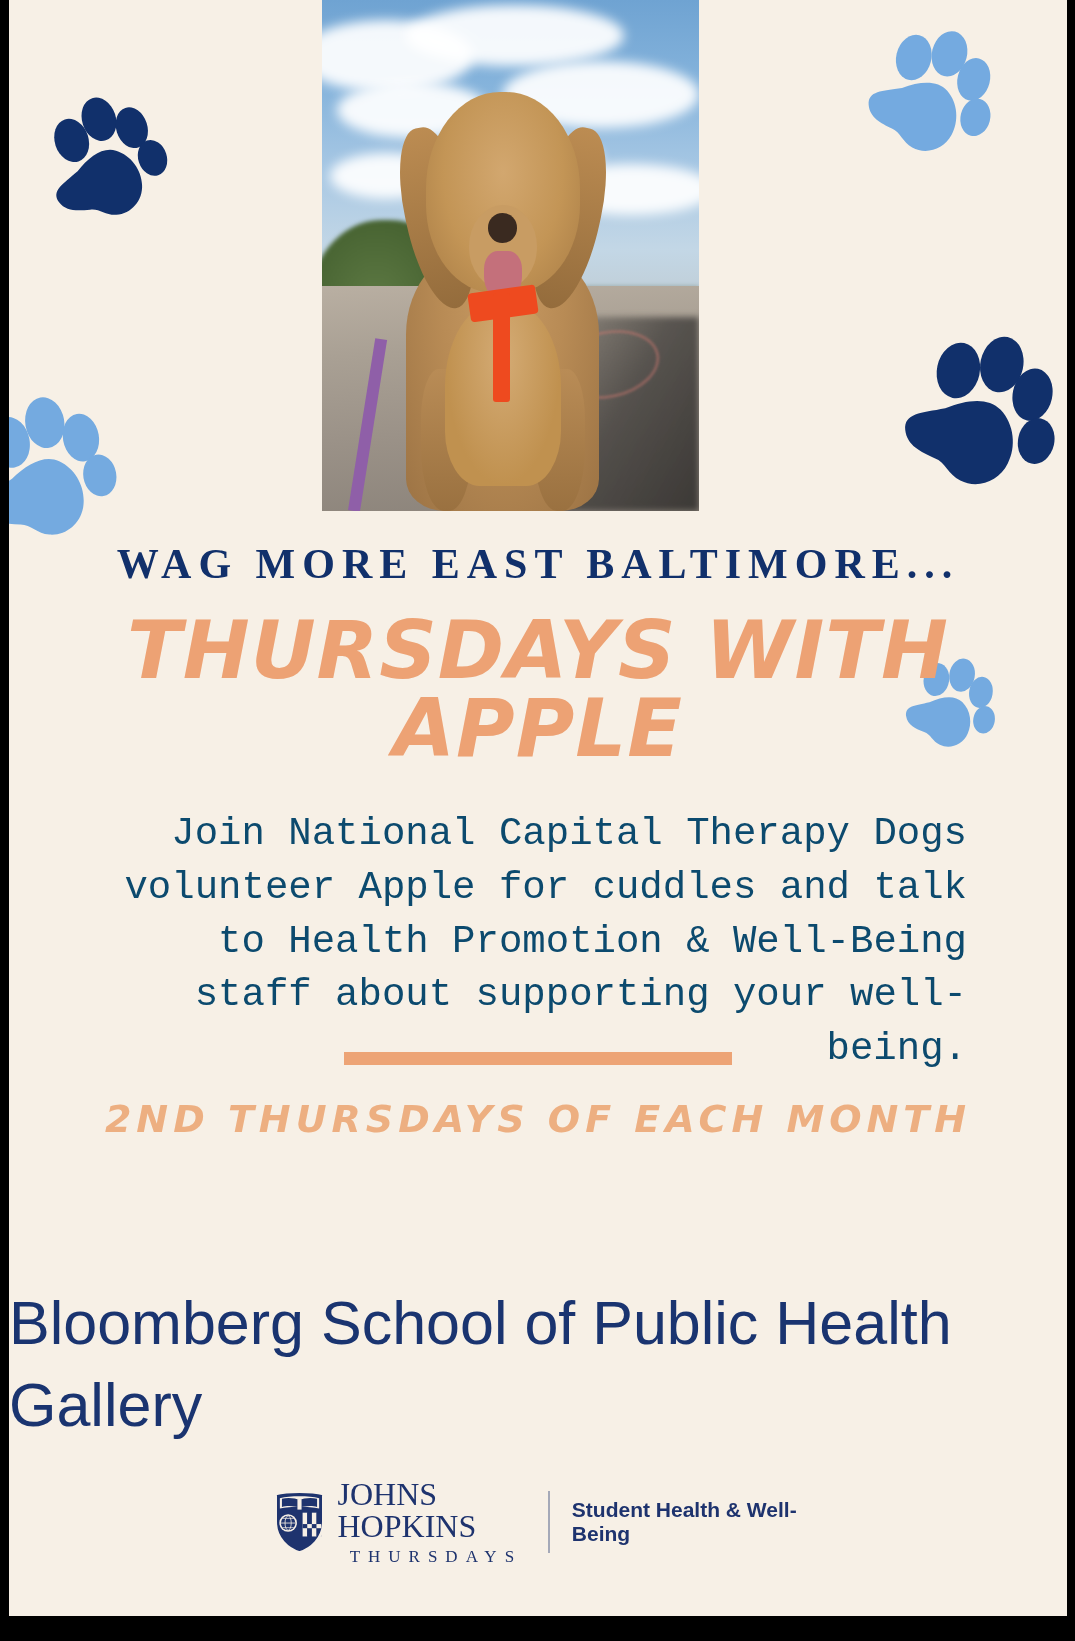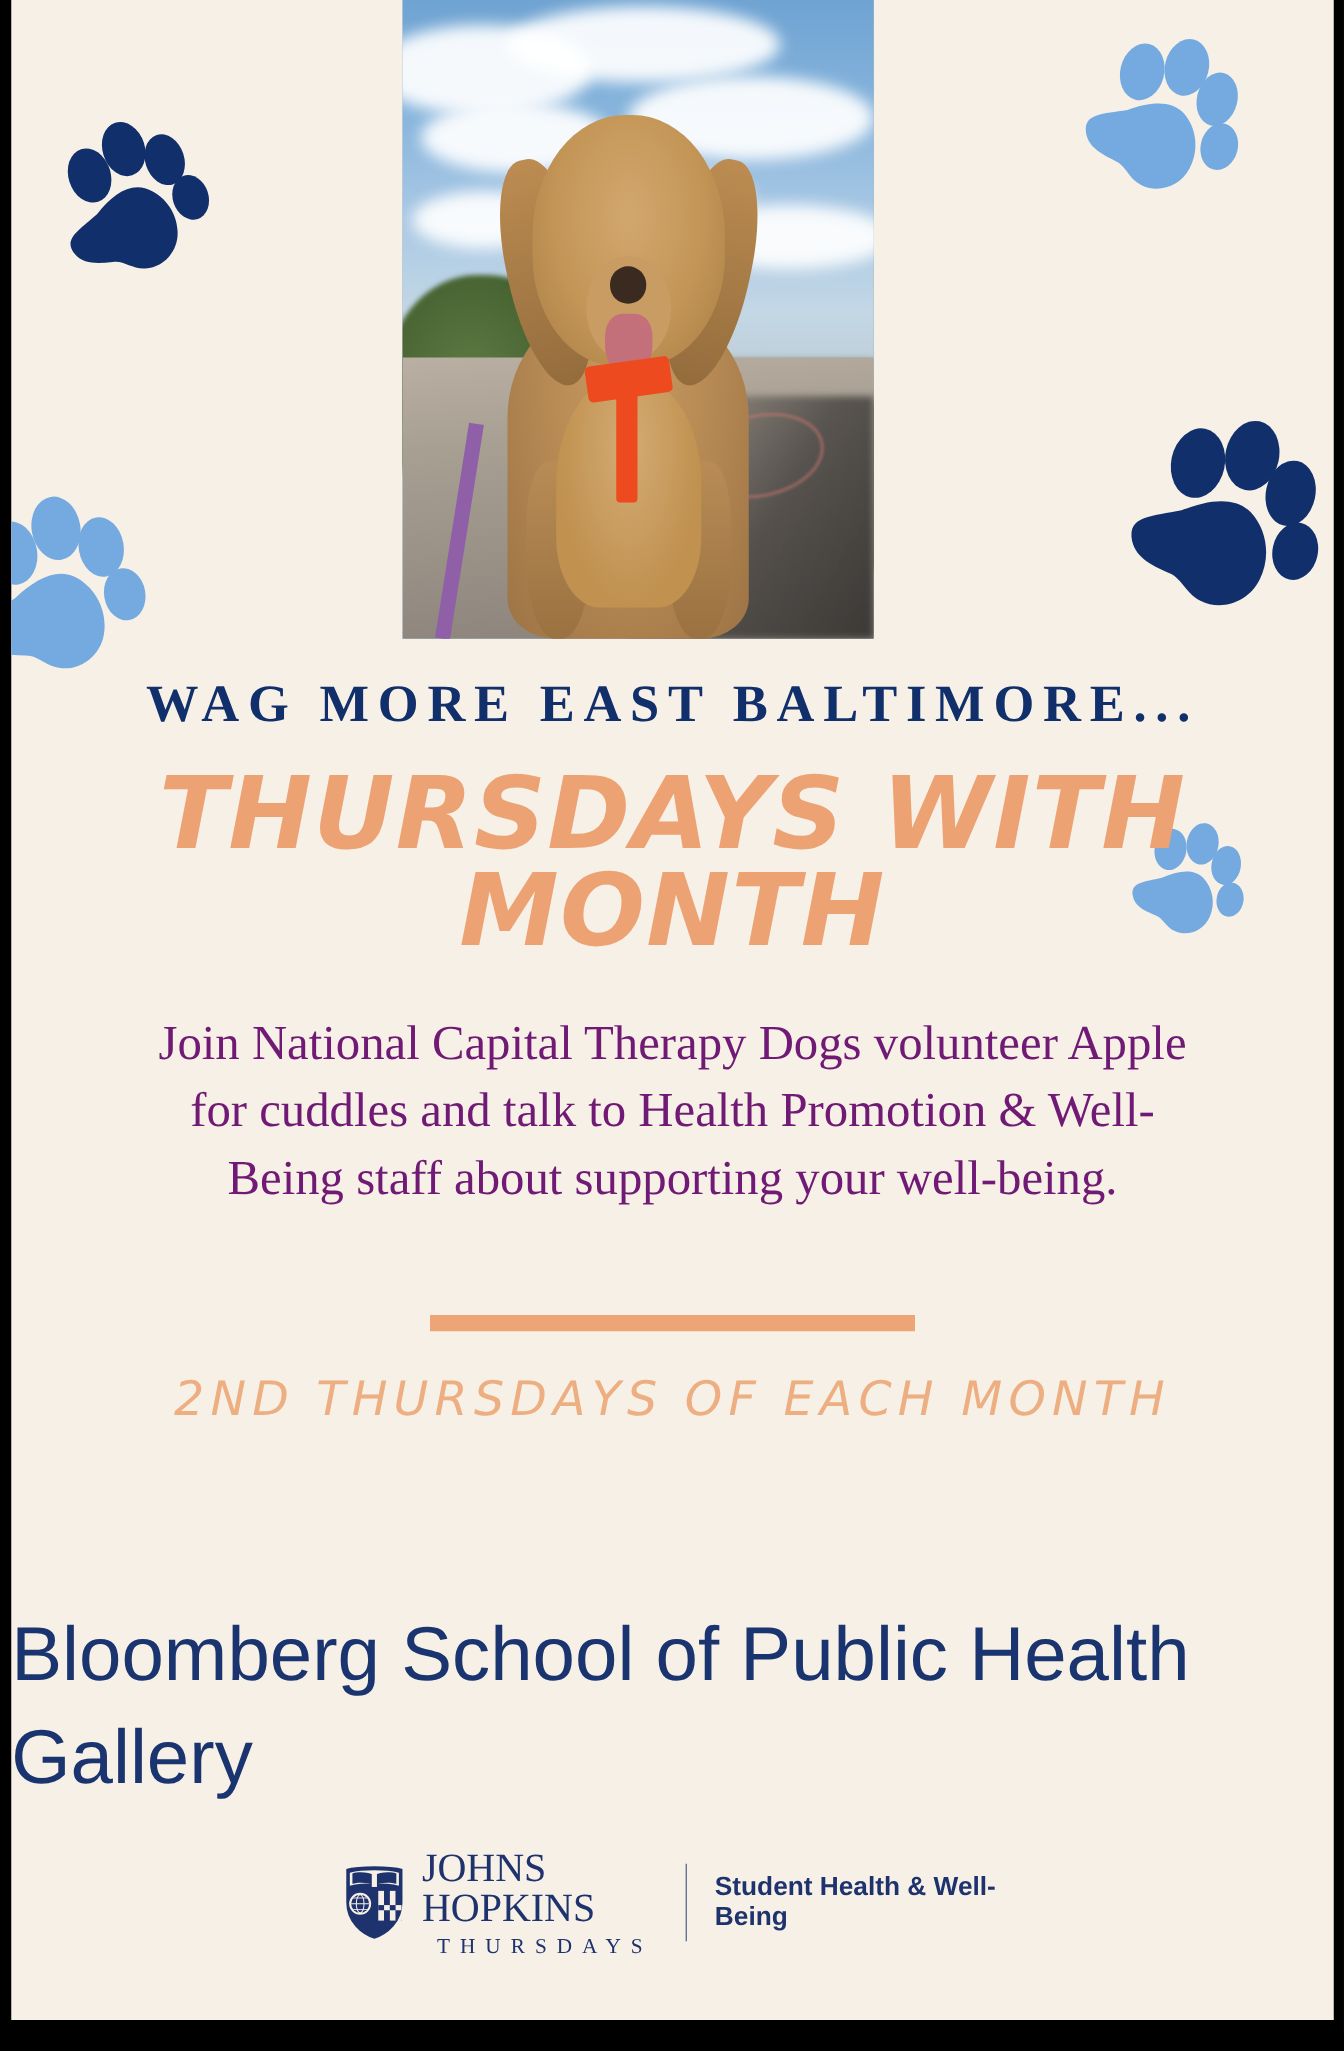--- a/index.html
+++ b/index.html
@@ -168,39 +168,39 @@
     font-style: italic;
     font-size: 80px;
     line-height: 0.98;
     letter-spacing: 1px;
     color: #EDA274;
     padding: 0 90px;
     box-sizing: border-box;
   }
   .body-copy {
     position: absolute; left: 0; right: 0; top: 808px;
-    text-align: center;
-    font-family: Liberation Serif, serif;
+    text-align: right;
+    font-family: Liberation Mono, monospace;
     font-size: 39px;
     line-height: 1.38;
-    color: #701a75;
+    color: #0c4a6e;
     padding: 0 100px;
     box-sizing: border-box;
   }
   .divider {
     position: absolute; left: 50%; top: 1052px;
     transform: translateX(-50%);
     width: 388px; height: 13px;
     background: #EDA476;
   }
   .schedule {
     position: absolute; left: 0; right: 0; top: 1092px;
     text-align: center;
     font-family: "DejaVu Sans", sans-serif;
-    font-weight: normal;
+    font-weight: bold;
     font-style: italic;
     font-size: 38px;
     line-height: 1.45;
     letter-spacing: 5px;
     color: #EDAF81;
     padding: 0 95px;
     box-sizing: border-box;
   }
   .time {
     position: absolute; left: 0; right: 0; top: 1206px;
@@ -357,21 +357,21 @@
         <div class="muzzle"></div>
         <div class="nose"></div>
         <div class="tongue"></div>
         <div class="harness-x"></div>
         <div class="harness"></div>
       </div>
     </div>
 
     <div class="headline">WAG MORE EAST BALTIMORE...</div>
 
-    <div class="title">THURSDAYS WITH MONTH</div>
+    <div class="title">THURSDAYS WITH APPLE</div>
 
     <div class="body-copy">Join National Capital Therapy Dogs volunteer Apple for cuddles and talk to Health Promotion &amp; Well-Being staff about supporting your well-being.</div>
 
     <div class="divider"></div>
 
     <div class="schedule">2ND THURSDAYS OF EACH MONTH</div>
 
 
     <div class="venue">Bloomberg School of Public Health Gallery</div>
 

